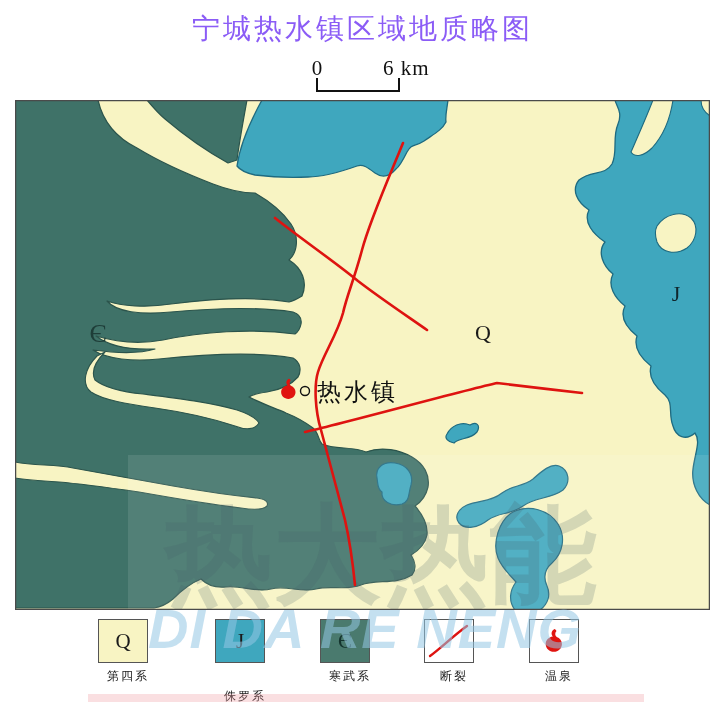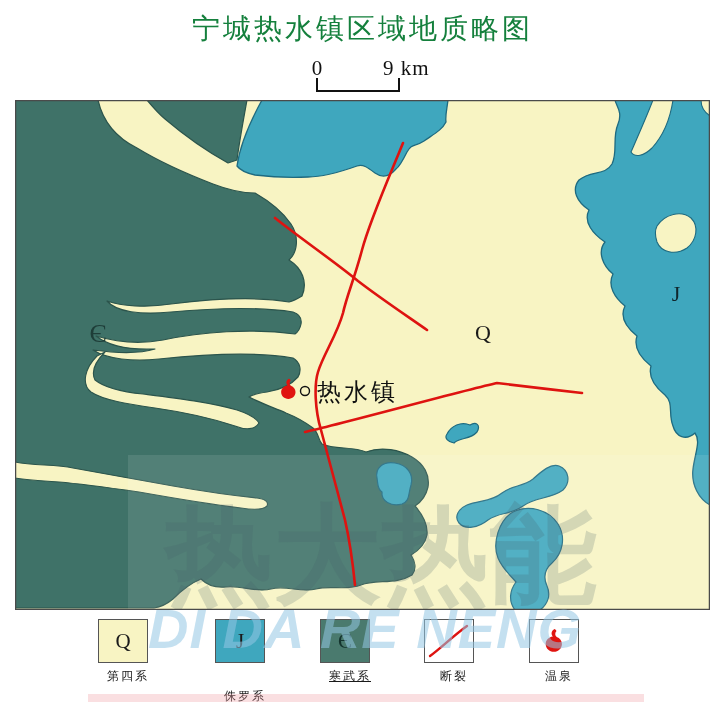--- a/index.html
+++ b/index.html
@@ -2,21 +2,21 @@
 <html><head>
 <meta charset="utf-8">
 <style>
   html,body{margin:0;padding:0;}
   body{
     width:725px;height:702px;position:relative;background:#ffffff;
     font-family:"Liberation Serif", serif;overflow:hidden;
   }
   .title{
     position:absolute;top:10px;left:0;width:725px;text-align:center;
-    font-size:28px;color:#15803d;letter-spacing:3px;font-weight:400;
+    font-size:28px;color:#8b5cf6;letter-spacing:3px;font-weight:400;
   }
   .scale-num{position:absolute;top:56px;font-size:21px;color:#111;}
   .scale-zero{left:302px;width:30px;text-align:center;}
   .scale-one{left:383px;width:70px;letter-spacing:1px;}
   .scale-bracket{
     position:absolute;left:316px;top:78px;width:80px;height:12px;
     border-left:2.5px solid #111;border-right:2.5px solid #111;border-bottom:2.5px solid #111;
   }
   .map-wrap{position:absolute;left:15px;top:100px;width:695px;height:510px;}
   .legend-box{
@@ -42,21 +42,21 @@
     position:absolute;left:88px;top:694px;width:556px;height:8px;
     background:rgba(238,150,155,0.30);pointer-events:none;
   }
 </style>
 </head>
 <body>
 
 <div class="title">宁城热水镇区域地质略图</div>
 
 <span class="scale-num scale-zero">0</span>
-<span class="scale-num scale-one">9 km</span>
+<span class="scale-num scale-one">6 km</span>
 <div class="scale-bracket"></div>
 
 <div class="map-wrap">
 <svg width="695" height="510" viewBox="0 0 695 510" xmlns="http://www.w3.org/2000/svg">
 
   <rect x="0" y="0" width="695" height="510" fill="#F8F4C3"></rect>
 
   <path fill="#3F7268" stroke="#2B544C" stroke-width="1.2" stroke-linejoin="round" d="M0,0 L83,0
        C88,22 102,38 122,48 C145,62 172,74 198,84 C216,91 230,93 240,93
        C254,101 267,111 276,124 C284,136 283,152 274,160
@@ -165,18 +165,18 @@
     <g transform="translate(11,7) scale(1.3)">
       <path fill="#E01410" d="M10.4,1.6 C7.9,2.9 7.5,5.4 9.1,7.3 C5.8,7.8 3.6,10.2 3.6,13.1 C3.6,16.5 6.4,19.1 9.9,19.1
            C13.3,19.1 16.1,16.5 16.1,13.1 C16.1,10.5 14.5,8.4 12.1,7.6 C10.7,6.7 10.5,4.5 11.9,3.1
            C11.6,2.3 11.1,1.8 10.4,1.6 Z"></path>
     </g>
   </svg>
 </div>
 
 <div class="legend-label" style="left:78px;">第四系</div>
 <div class="legend-label" style="left:195px;margin-top:20px;">侏罗系</div>
-<div class="legend-label" style="left:300px;text-decoration:underline;">寒武系</div>
+<div class="legend-label" style="left:300px;">寒武系</div>
 <div class="legend-label" style="left:404px;">断裂</div>
 <div class="legend-label" style="left:509px;">温泉</div>
 
 <div class="wm2">DI DA RE NENG</div>
 <div class="wm-pink"></div>
 
 </body></html>

